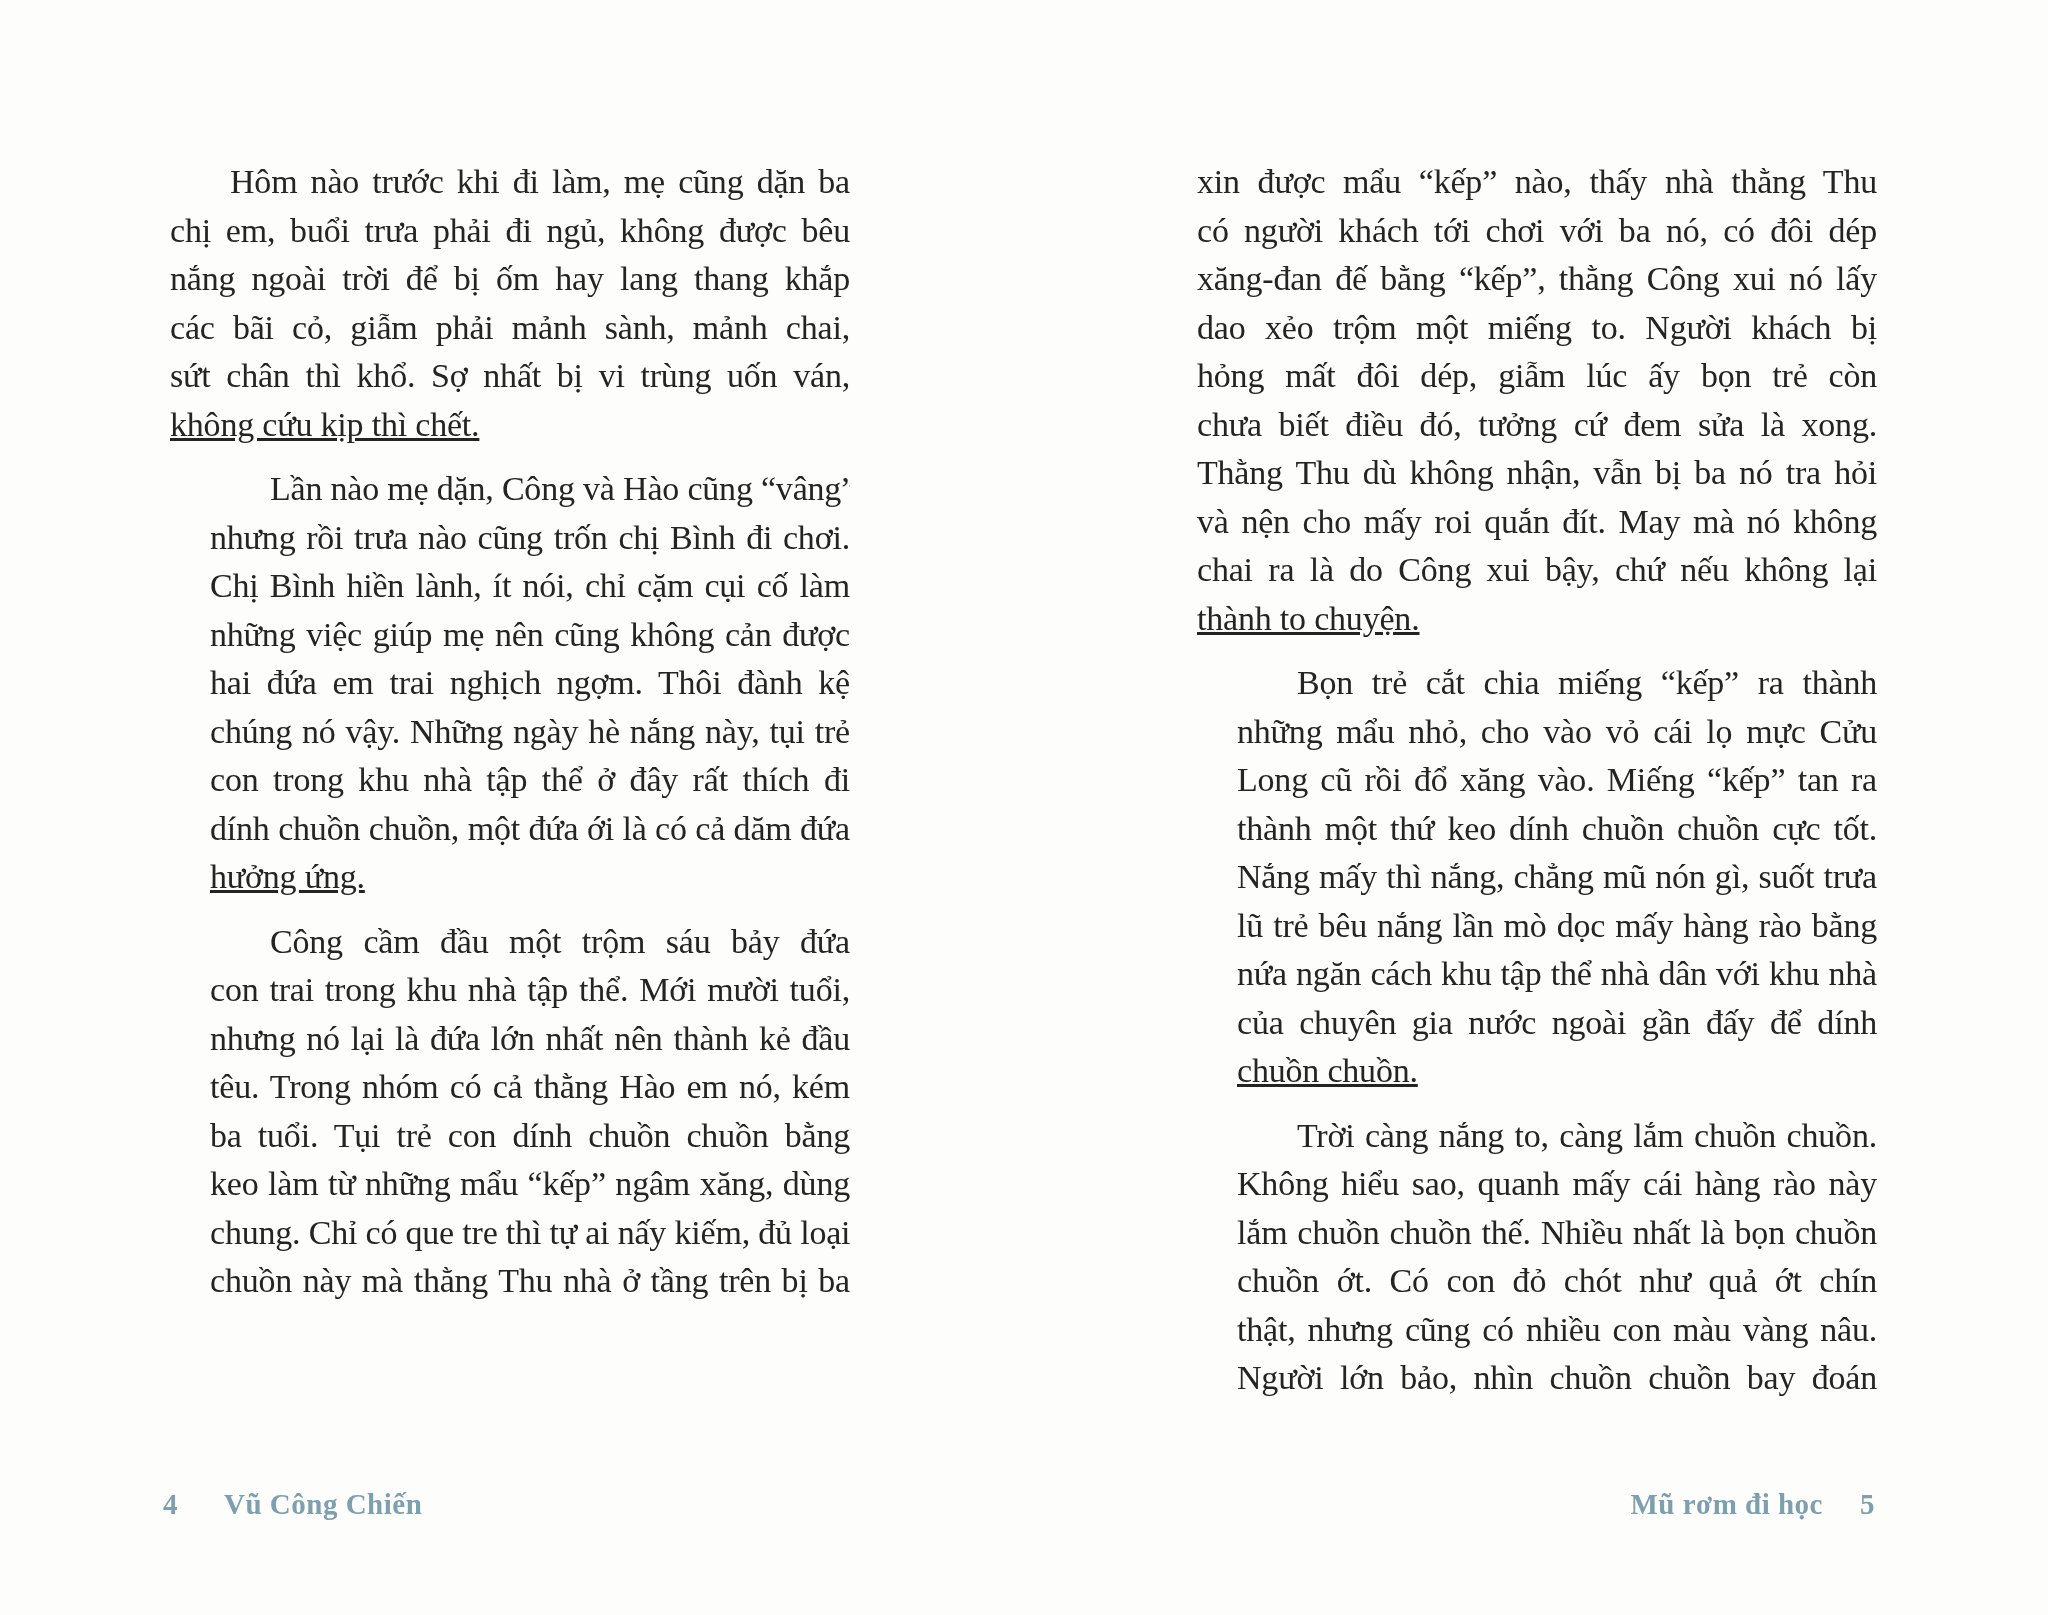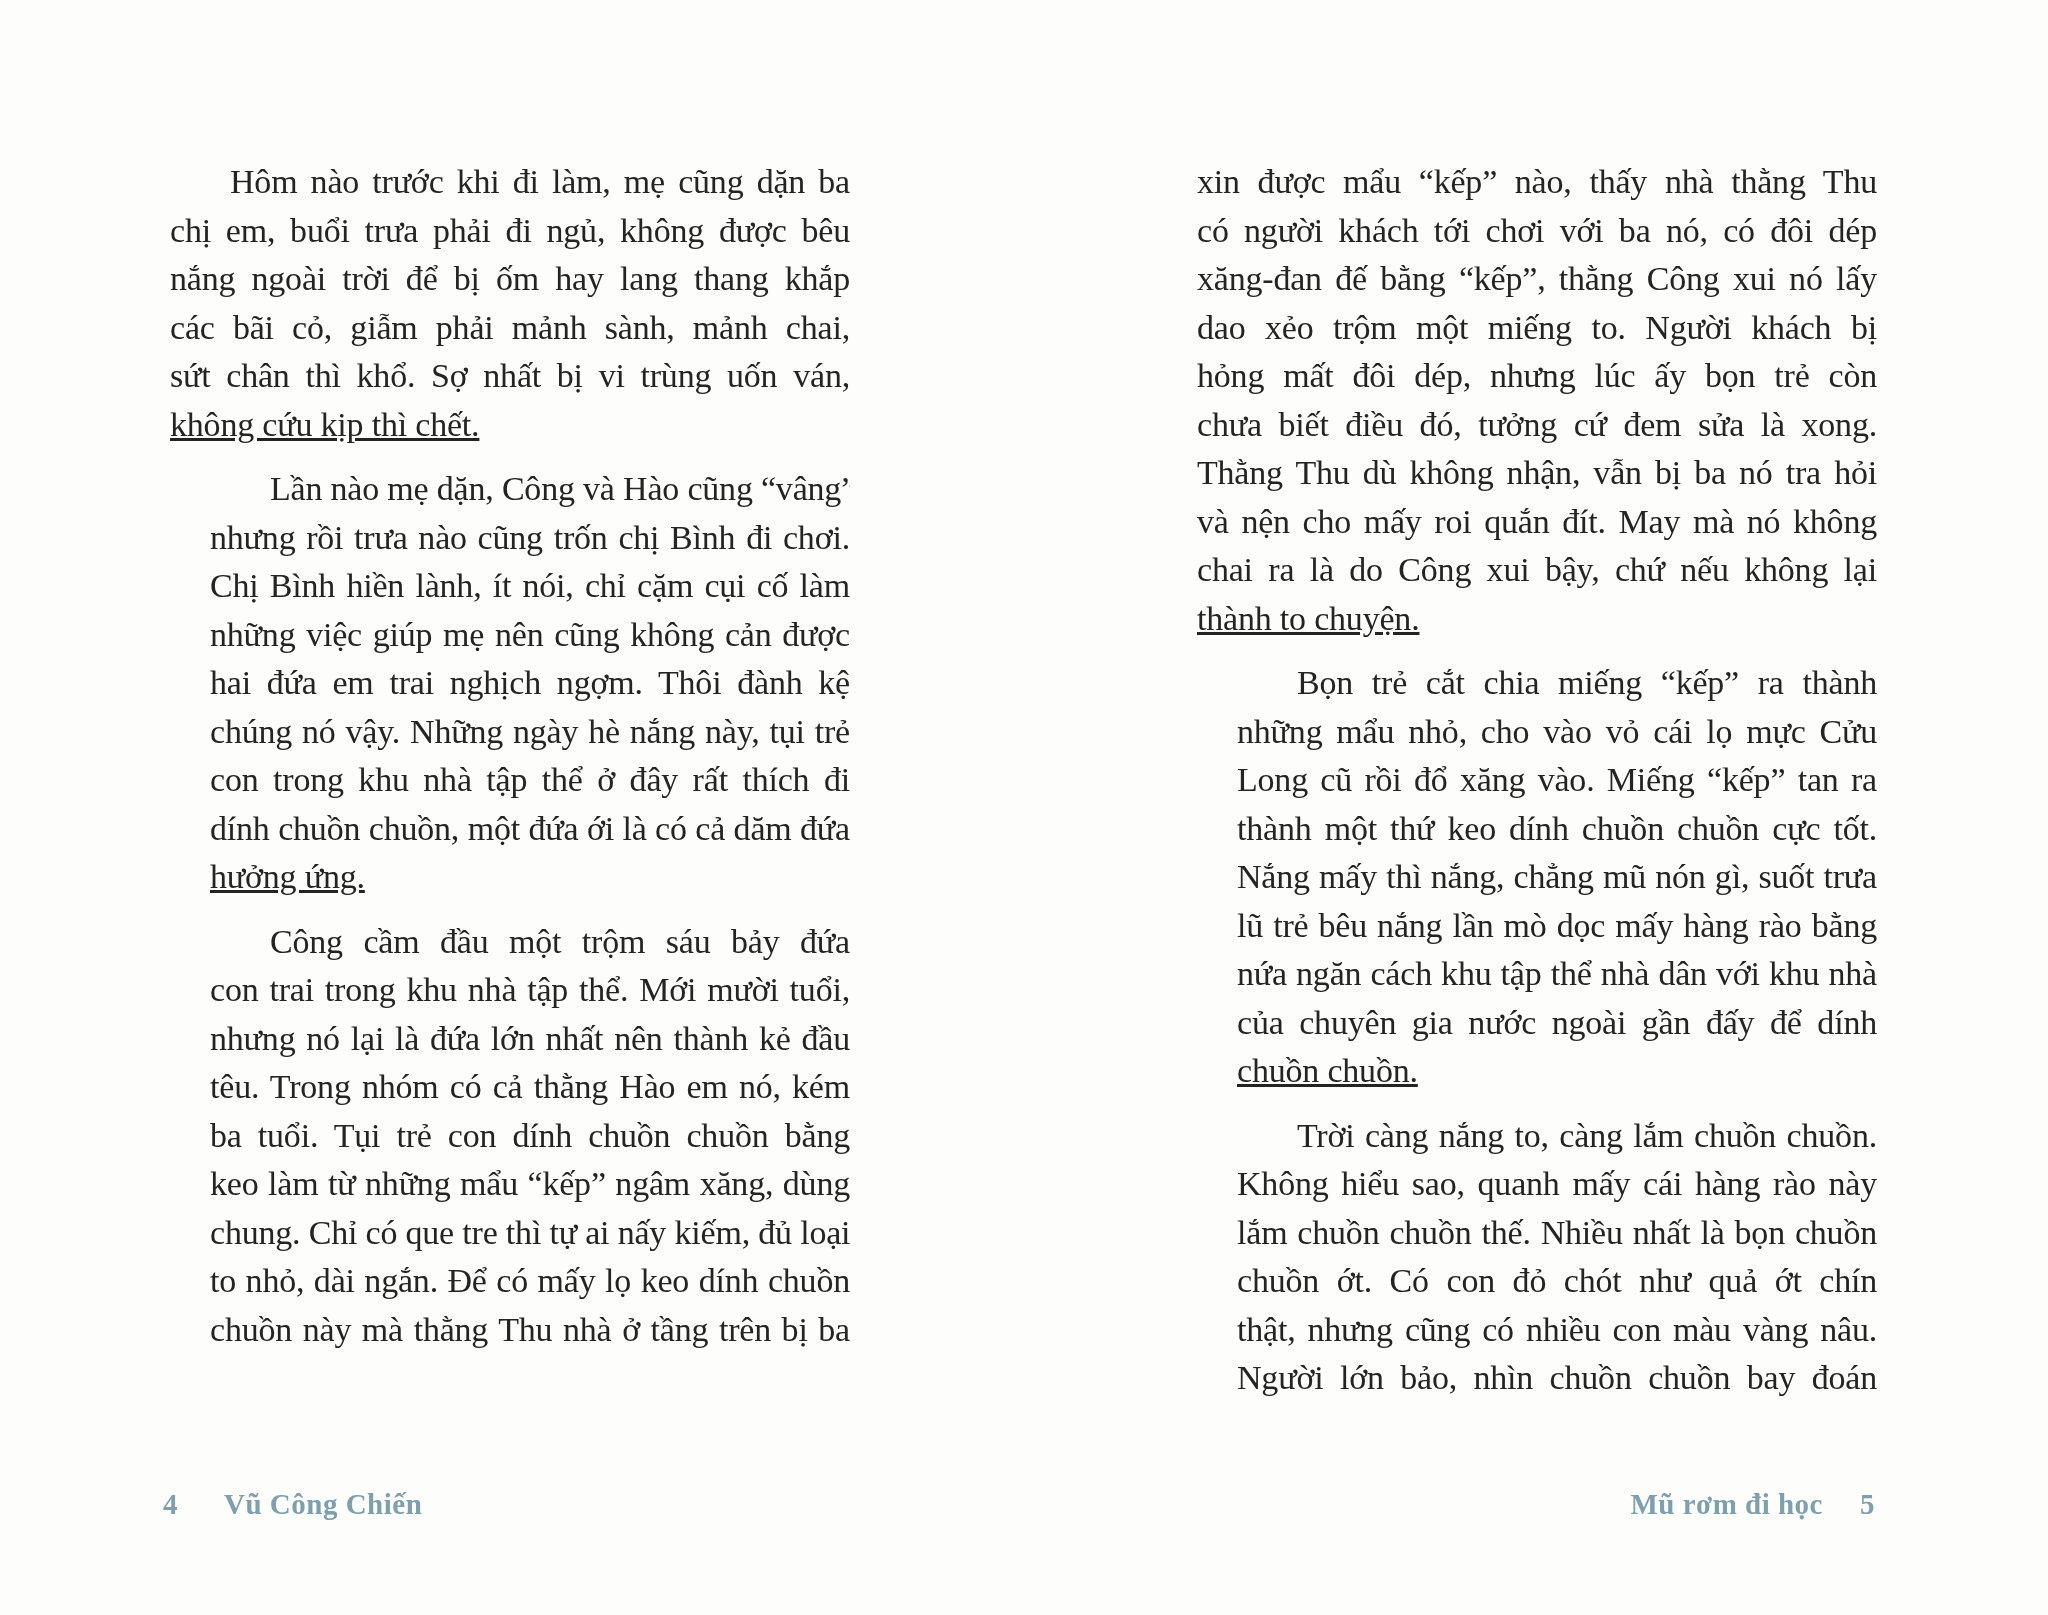--- a/index.html
+++ b/index.html
@@ -80,32 +80,31 @@
         <div class="line para-end">hưởng ứng.</div>
       </div>
       <div class="para">
         <div class="line indent">Công cầm đầu một trộm sáu bảy đứa</div>
         <div class="line">con trai trong khu nhà tập thể. Mới mười tuổi,</div>
         <div class="line">nhưng nó lại là đứa lớn nhất nên thành kẻ đầu</div>
         <div class="line">têu. Trong nhóm có cả thằng Hào em nó, kém</div>
         <div class="line">ba tuổi. Tụi trẻ con dính chuồn chuồn bằng</div>
         <div class="line">keo làm từ những mẩu “kếp” ngâm xăng, dùng</div>
         <div class="line">chung. Chỉ có que tre thì tự ai nấy kiếm, đủ loại</div>
-        <div class="line">to nhỏ, dài ngắn. Để có mấy lọ keo dính chuồn</div>
         <div class="line">chuồn này mà thằng Thu nhà ở tầng trên bị ba</div>
       </div>
     </div>
 
   <div class="text-block page-right-text">
       <div class="para">
         <div class="line">xin được mẩu “kếp” nào, thấy nhà thằng Thu</div>
         <div class="line">có người khách tới chơi với ba nó, có đôi dép</div>
         <div class="line">xăng-đan đế bằng “kếp”, thằng Công xui nó lấy</div>
         <div class="line">dao xẻo trộm một miếng to. Người khách bị</div>
-        <div class="line">hỏng mất đôi dép, nhưng lúc ấy bọn trẻ còn</div>
+        <div class="line">hỏng mất đôi dép, giẫm lúc ấy bọn trẻ còn</div>
         <div class="line">chưa biết điều đó, tưởng cứ đem sửa là xong.</div>
         <div class="line">Thằng Thu dù không nhận, vẫn bị ba nó tra hỏi</div>
         <div class="line">và nện cho mấy roi quắn đít. May mà nó không</div>
         <div class="line">chai ra là do Công xui bậy, chứ nếu không lại</div>
         <div class="line para-end">thành to chuyện.</div>
       </div>
       <div class="para">
         <div class="line indent">Bọn trẻ cắt chia miếng “kếp” ra thành</div>
         <div class="line">những mẩu nhỏ, cho vào vỏ cái lọ mực Cửu</div>
         <div class="line">Long cũ rồi đổ xăng vào. Miếng “kếp” tan ra</div>

